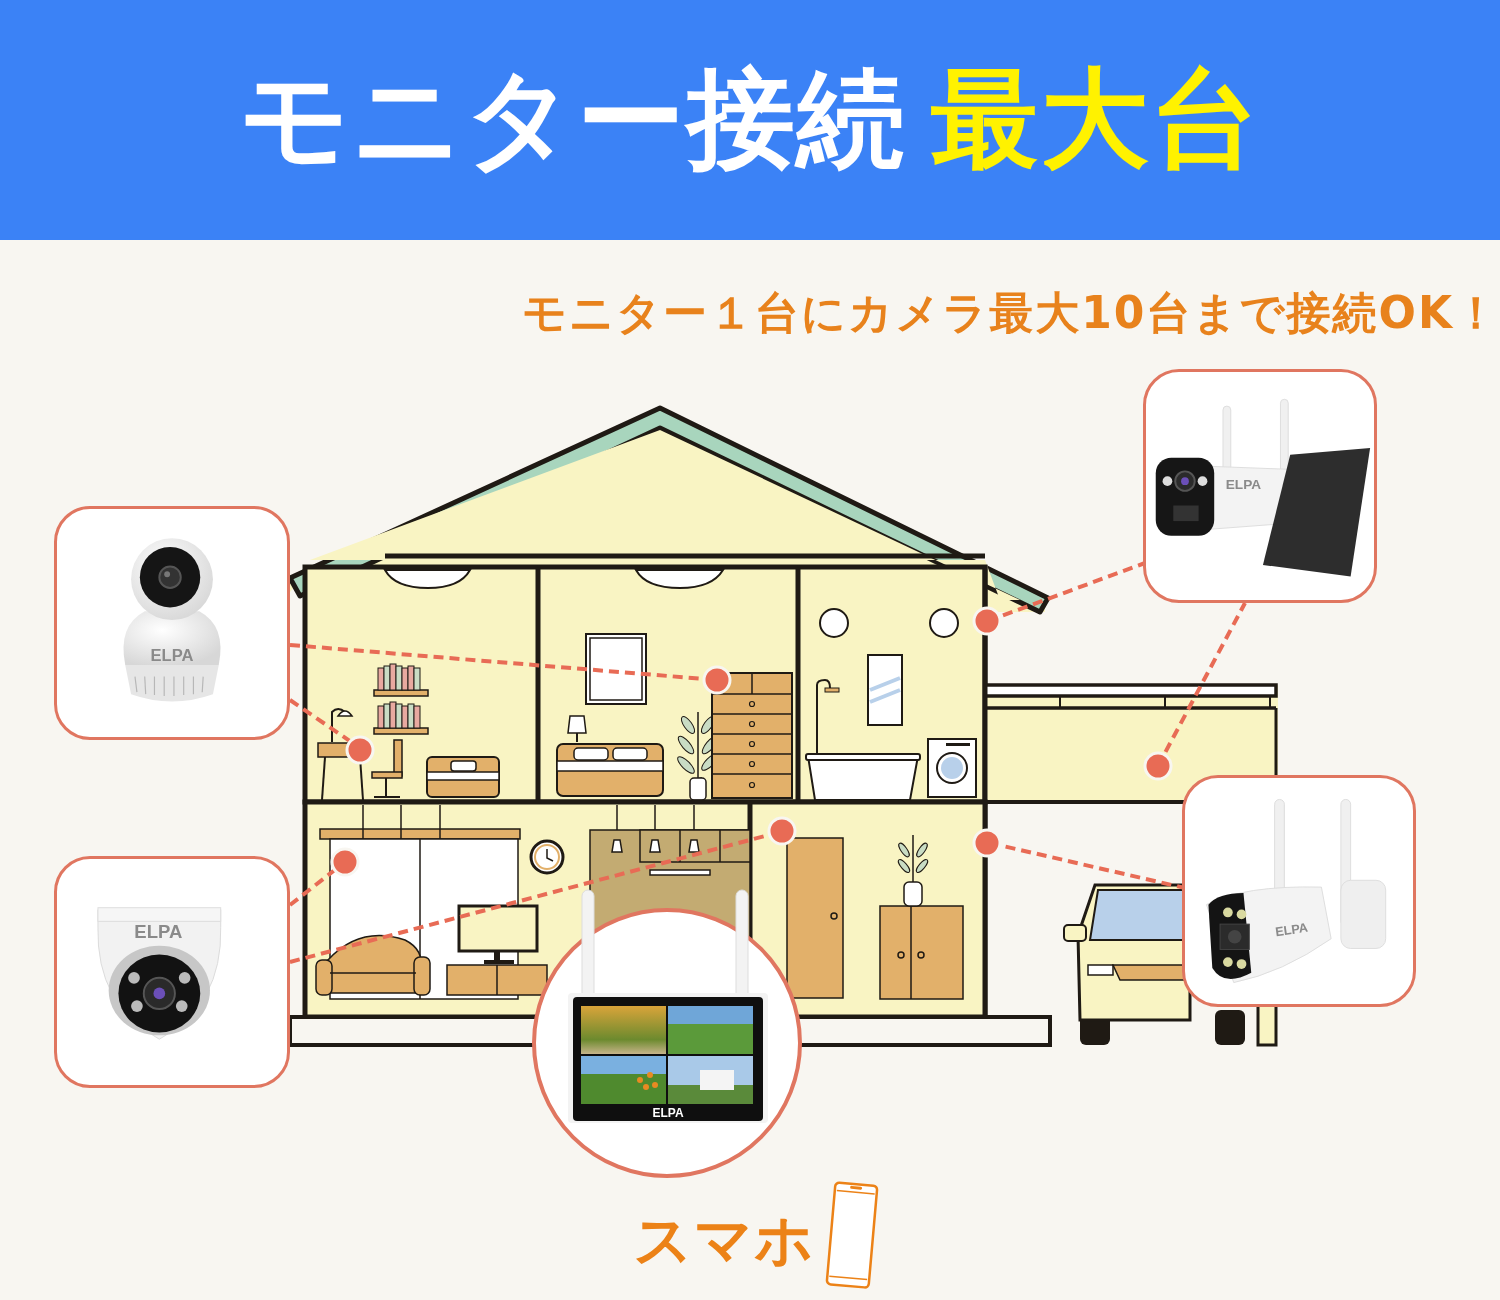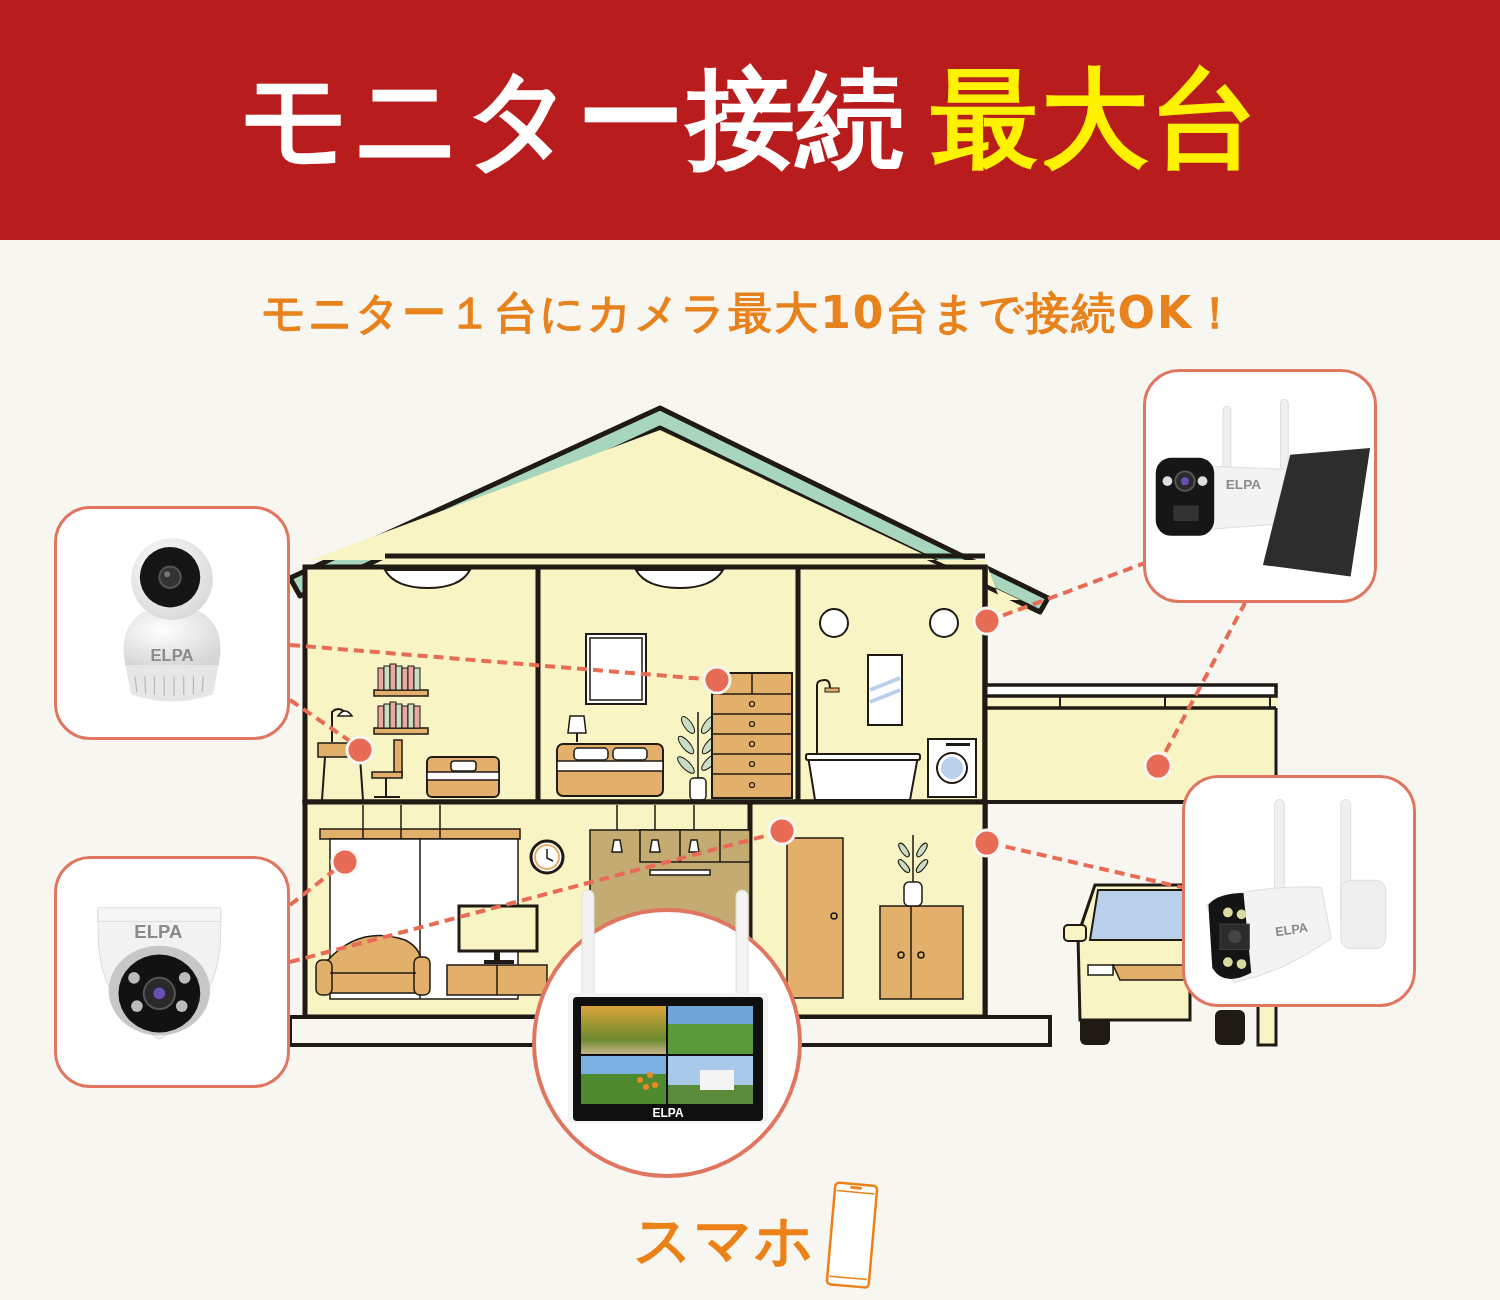--- a/index.html
+++ b/index.html
@@ -1,28 +1,28 @@
 <!DOCTYPE html>
 <html><head>
 <meta charset="utf-8">
 <style>
   * { box-sizing: border-box; margin: 0; padding: 0; }
   html, body { width: 1500px; height: 1300px; overflow: hidden; background: #f8f6f1; }
   body { font-family: "DejaVu Sans", "Liberation Sans", sans-serif; position: relative; }
   .banner {
     position: absolute; left: 0; top: 0; width: 1500px; height: 240px;
-    background: #b91c1c; display: flex; align-items: center; justify-content: center;
+    background: #3b82f6; display: flex; align-items: center; justify-content: center;
   }
   .banner-title { display: flex; align-items: baseline; font-weight: bold; letter-spacing: 2px; }
   .banner-white { color: #ffffff; font-size: 108px; }
   .banner-yellow { color: #fff200; font-size: 108px; margin-left: 24px; }
   .banner-num { color: #fff200; font-size: 150px; line-height: 1; letter-spacing: -6px; margin: 0 8px; }
   .banner-yellow2 { color: #fff200; font-size: 108px; }
   .subtitle {
-    position: absolute; left: 0; width: 1500px; top: 284px; text-align: center;
+    position: absolute; left: 0; width: 1500px; top: 284px; text-align: right;
     color: #e8821c; font-weight: bold; font-size: 44px; letter-spacing: 2px;
   }
   .scene { position: absolute; left: 0; top: 0; width: 1500px; height: 1300px; }
   .card {
     position: absolute; background: #ffffff; border: 3px solid #e07660;
     border-radius: 36px; overflow: hidden;
   }
   .card svg { width: 100%; height: 100%; display: block; }
   .monitor-circle {
     position: absolute; left: 532px; top: 908px; width: 270px; height: 270px;

